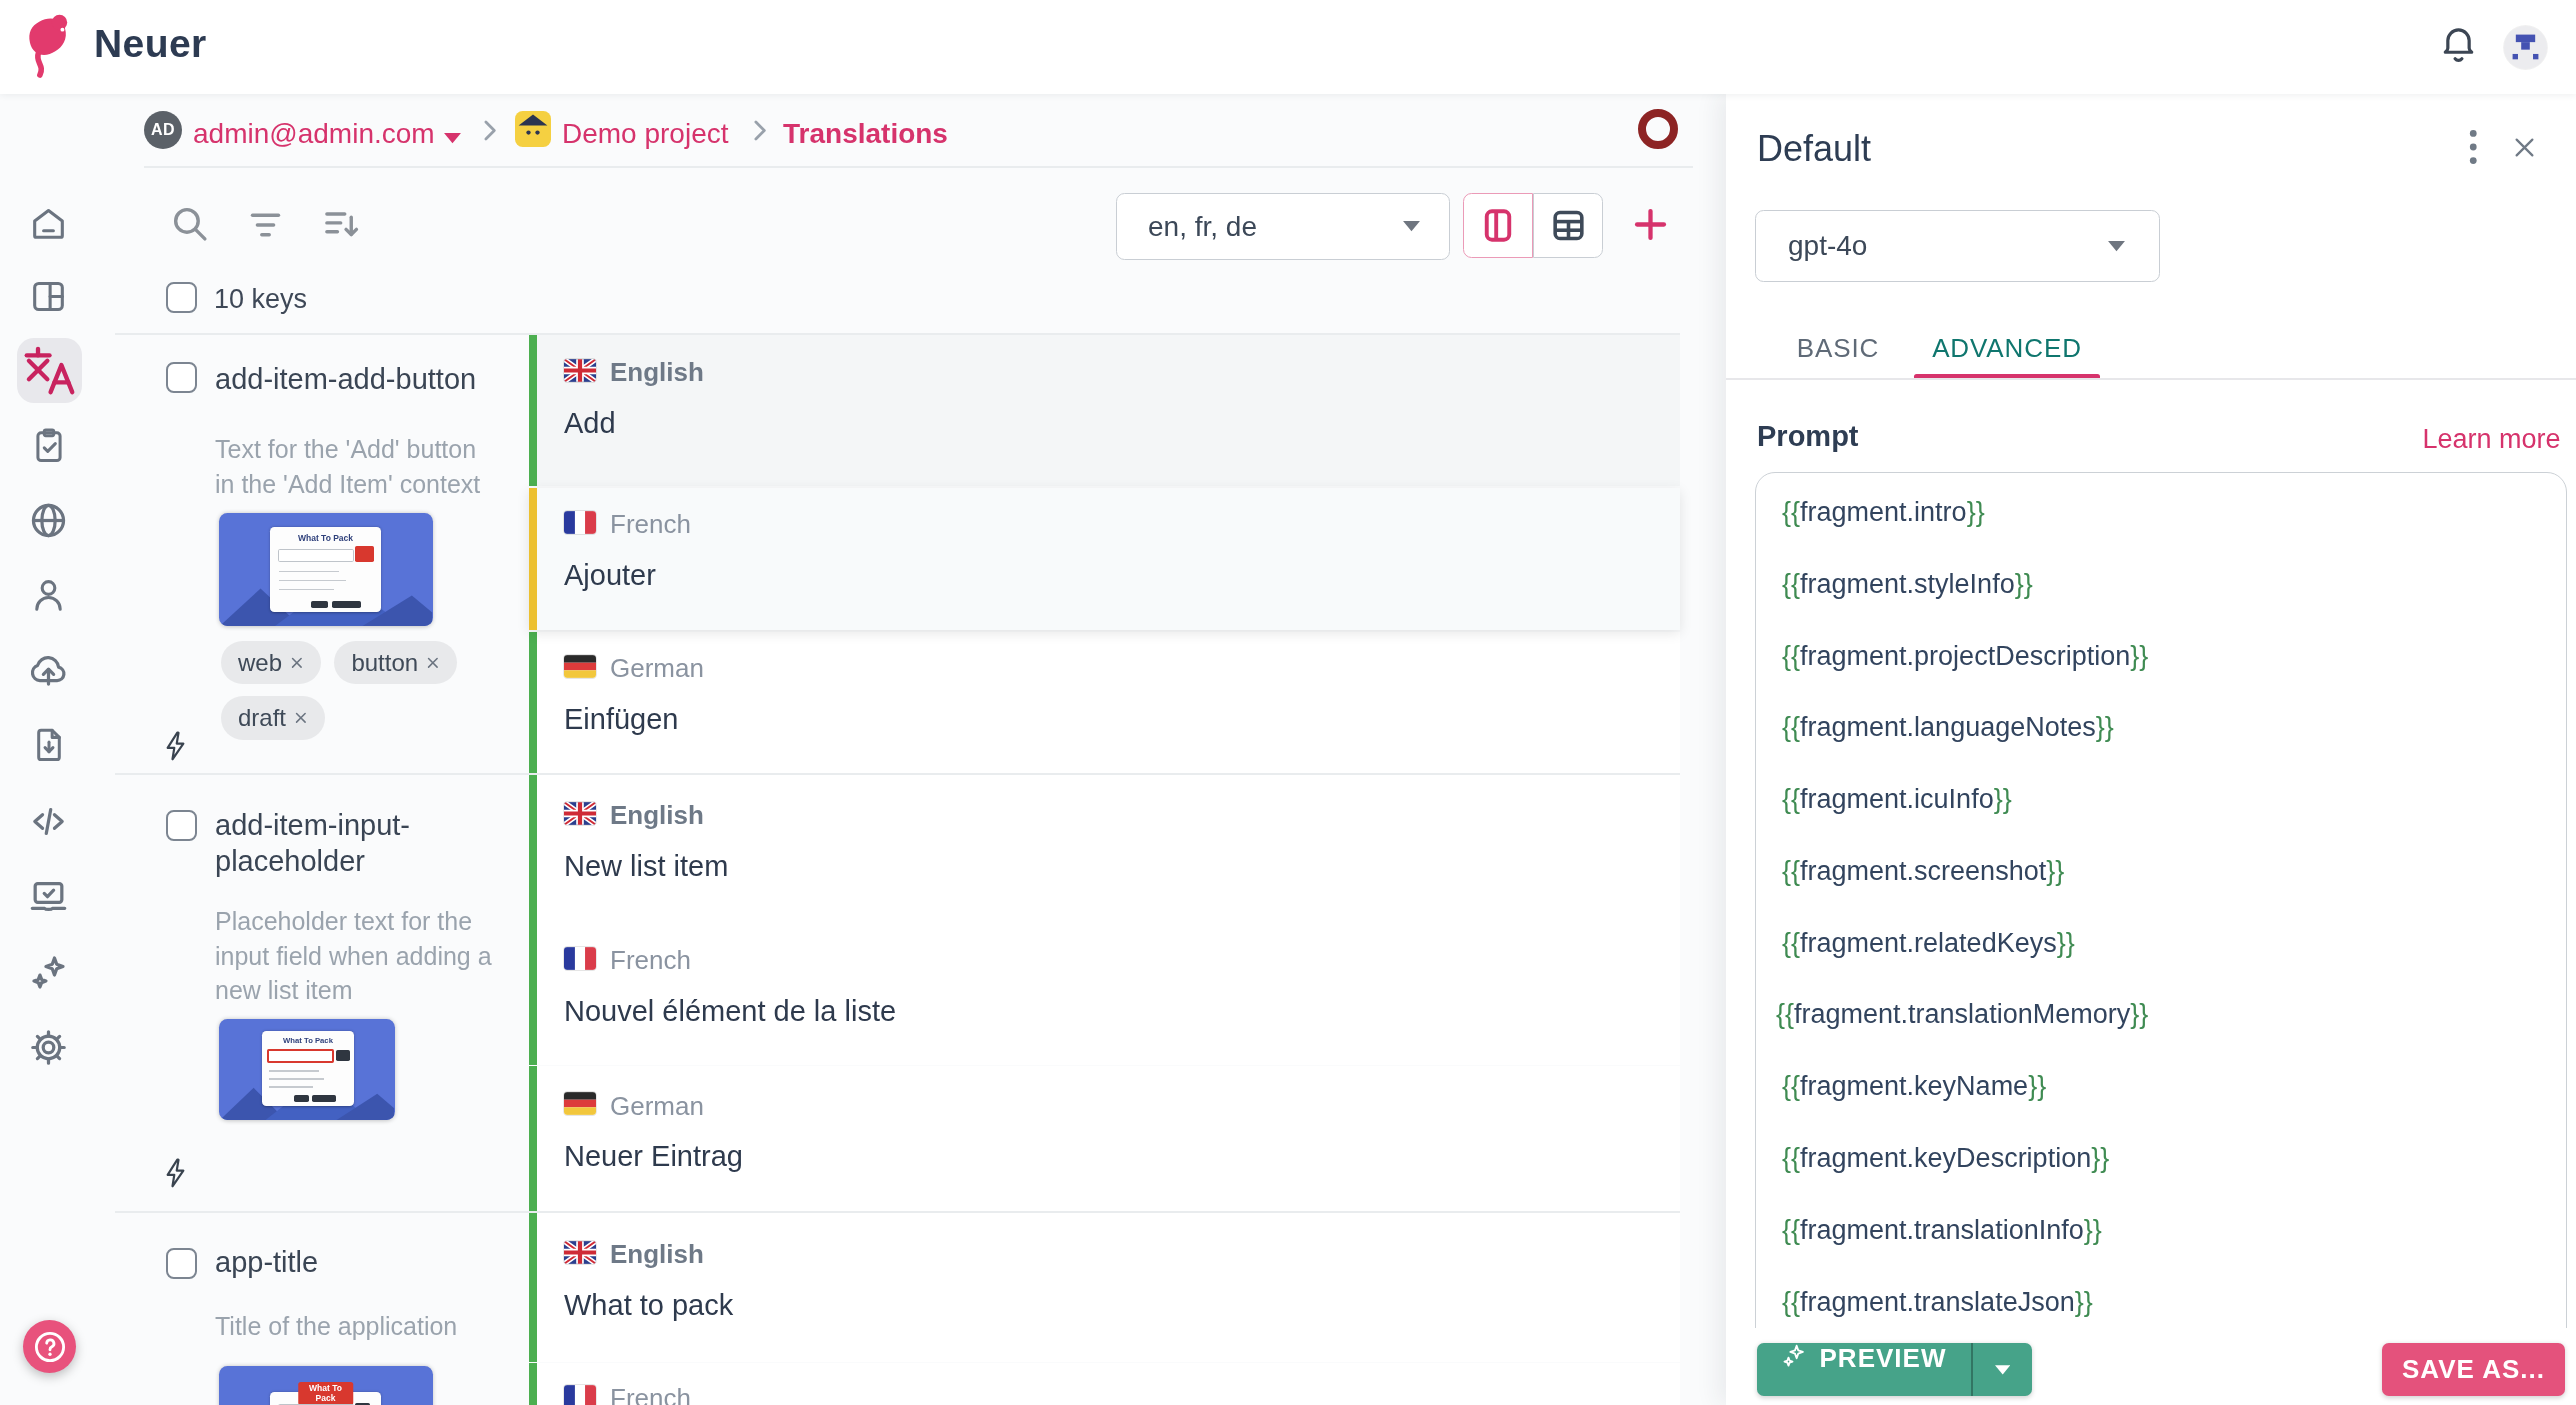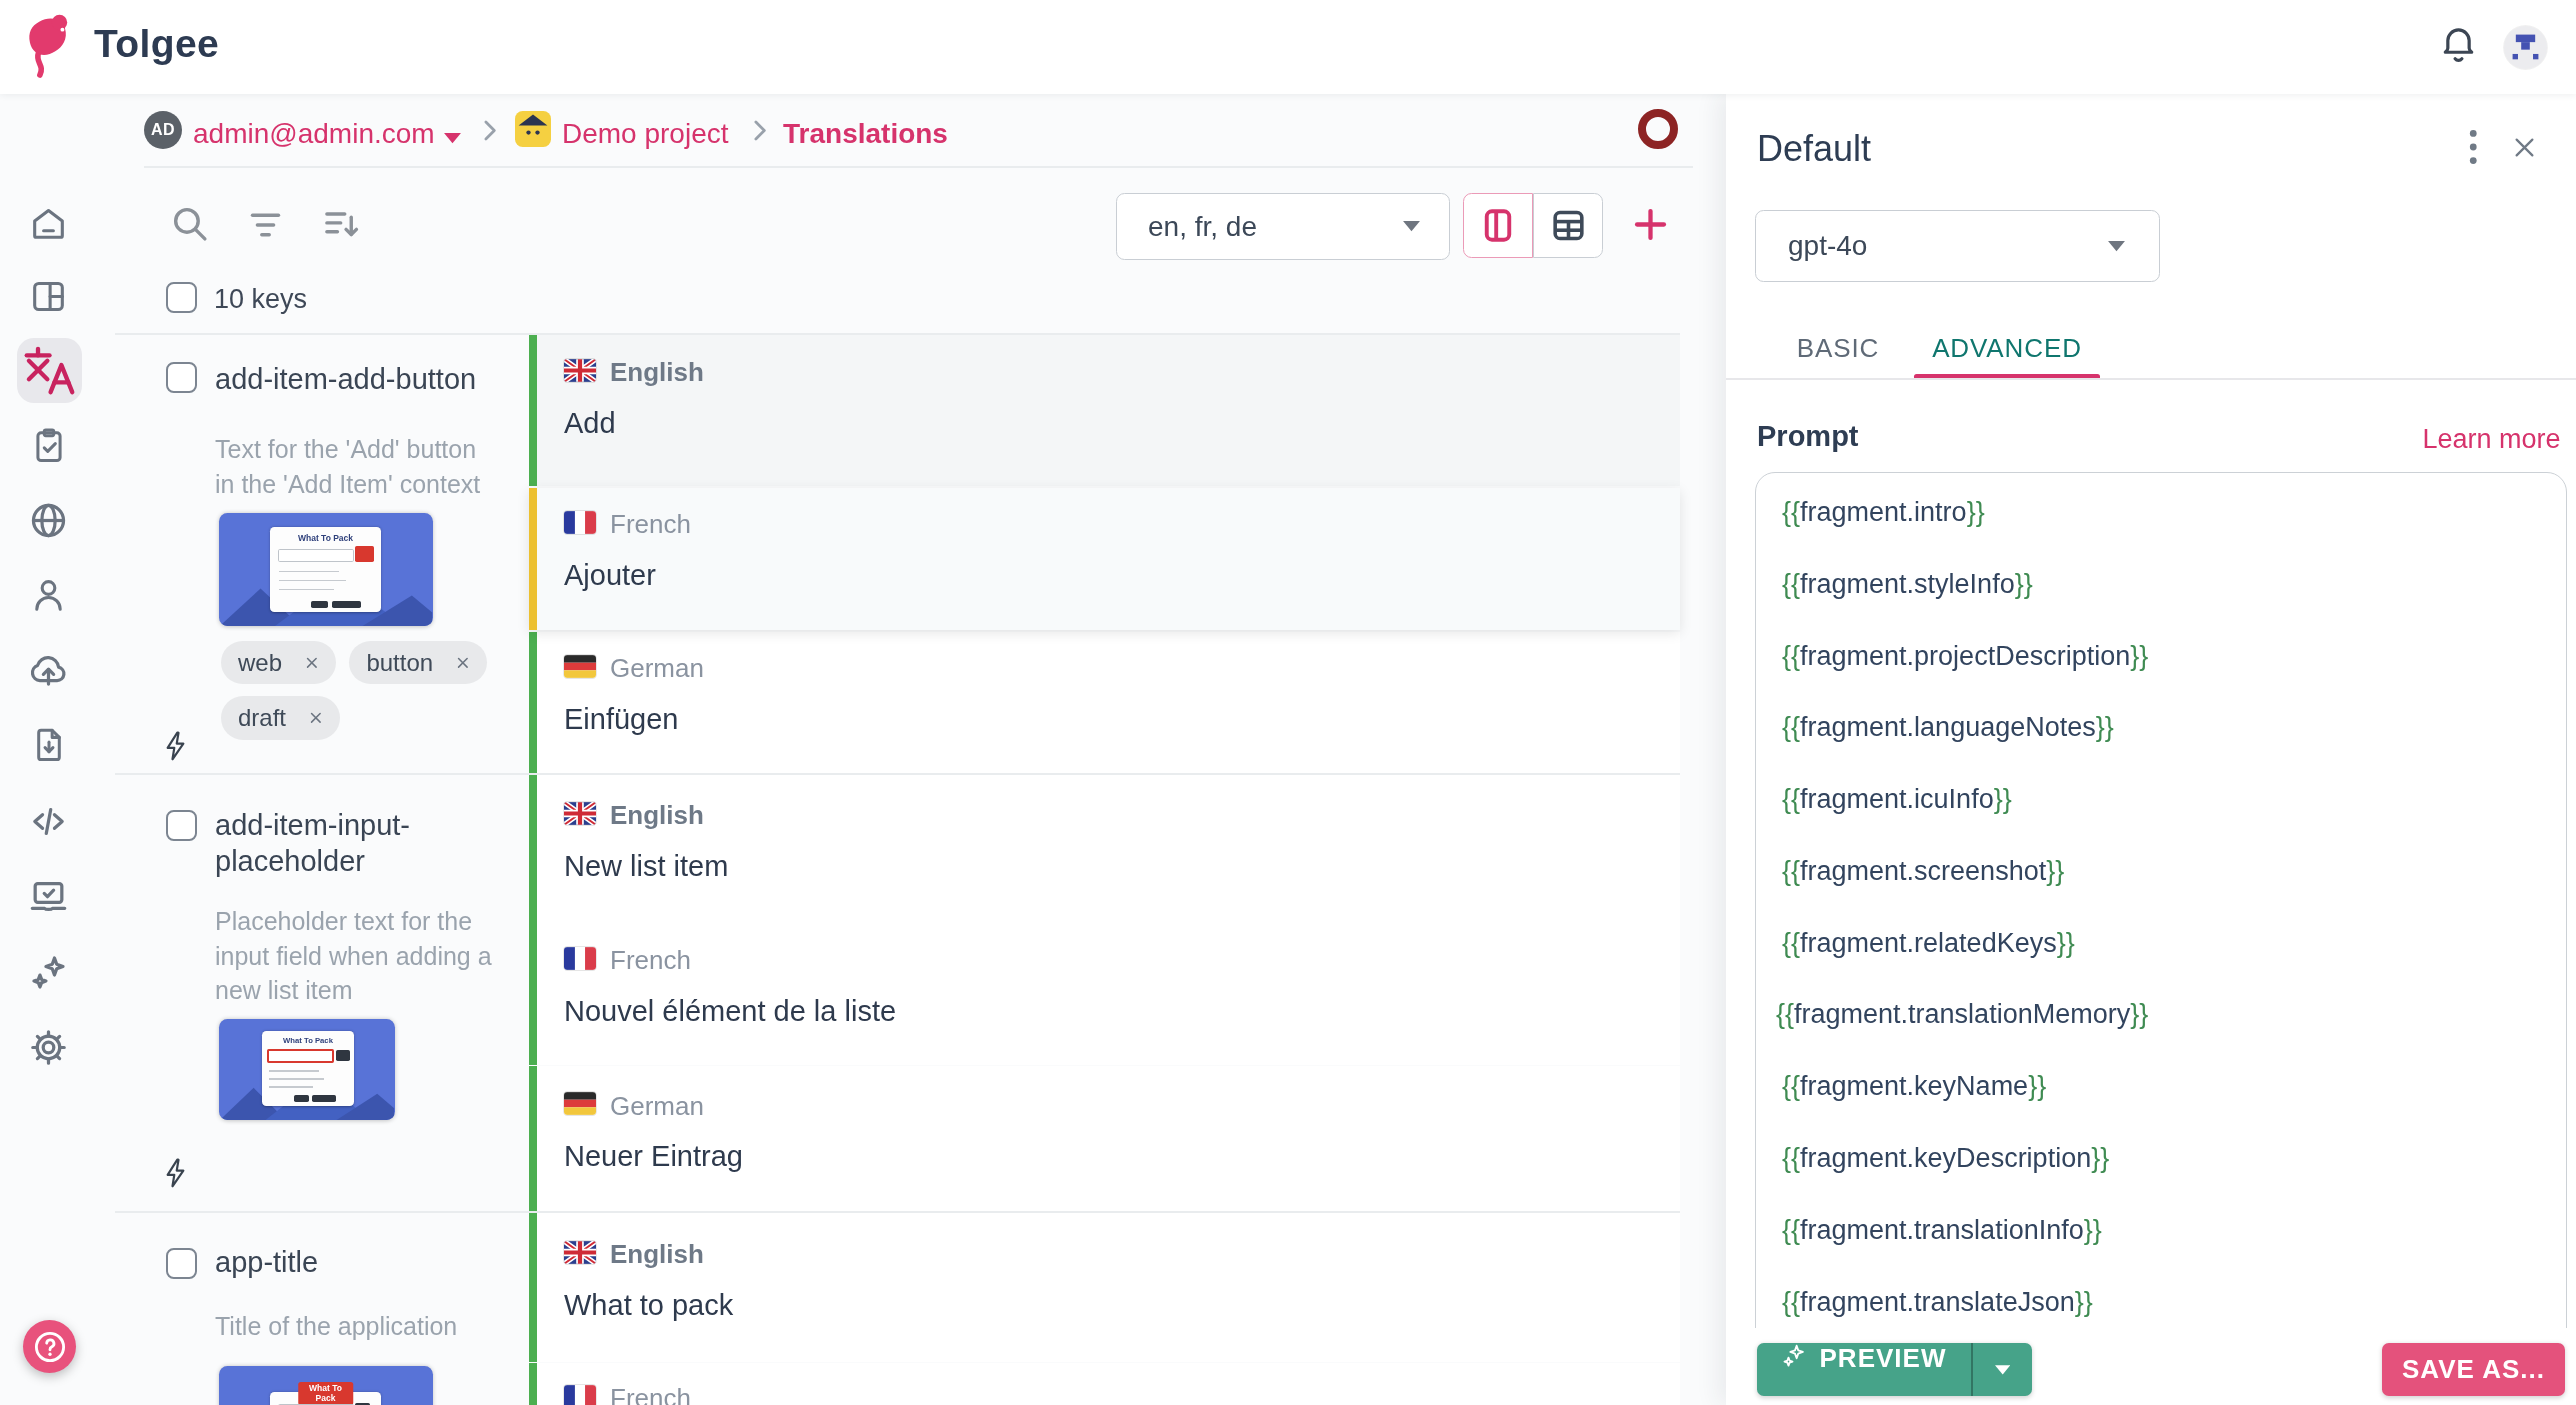--- a/index.html
+++ b/index.html
@@ -21,21 +21,21 @@
   .checkbox{width:31px;height:31px;border:2.6px solid #7c8591;border-radius:7.7px;background:#fff;box-sizing:border-box;}
   .keyname{font-size:29px;color:#3a4554;line-height:1.25;overflow-wrap:anywhere;}
   .keydesc{font-size:25px;color:#9aa3ad;line-height:1.38;}
   .cell{position:absolute;box-sizing:border-box;}
   .cellbar{position:absolute;left:0;top:0;bottom:0;width:7.7px;}
   .flag{position:absolute;width:32px;height:23px;border-radius:3.4px;overflow:hidden;box-shadow:0 0 0 0.9px rgba(0,0,0,.10);}
   .flag svg{display:block;}
   .langlabel{position:absolute;font-size:26px;color:#8a93a0;}
   .langlabel.base{font-weight:700;color:#6e7987;}
   .tval{position:absolute;font-size:29px;color:#2e3a4d;}
-  .pill{display:inline-flex;align-items:center;gap:23px;background:#e8e9eb;border-radius:22px;padding:7.7px 17px;font-size:24px;color:#3f4a58;}
+  .pill{display:inline-flex;align-items:center;gap:8px;background:#e8e9eb;border-radius:22px;padding:7.7px 17px;font-size:24px;color:#3f4a58;}
   .tagwrap{display:flex;flex-wrap:wrap;gap:12px 13.7px;}
   
   .thumb{position:absolute;background:#5873d7;border-radius:8.5px;overflow:hidden;box-shadow:0 0.9px 4.3px rgba(0,0,0,.22);}
   .thumb .mts{position:absolute;left:0;bottom:0;width:100%;}
   .thumb .card{position:absolute;background:#fdfdfd;border-radius:4.3px;box-shadow:0 0.9px 2.6px rgba(0,0,0,.3);}
   .thumb .ttl{position:absolute;width:100%;text-align:center;font-size:8.5px;font-weight:700;color:#31427c;}
   .thumb .ttl.hl{background:#d8382e;color:#fff;border-radius:2.6px;left:50%;transform:translateX(-50%);width:auto;padding:1.7px 5.1px;}
   .thumb .inp{position:absolute;background:#fff;border:0.9px solid #bfc4ca;border-radius:1.7px;}
   .thumb .inp.hl{border:2.6px solid #d8382e;}
   .thumb .btn{position:absolute;background:#2f3640;border-radius:1.7px;}
@@ -67,21 +67,21 @@
     <div class="abs" style="left:20.5px;top:10.3px">
       <svg width="56" height="74" viewBox="0 0 40 50">
         <g fill="#e23a6d">
           <path d="M13 7 C23 1 33 7 32 17 C31.3 24 26 28 20.5 30 C14 32.3 8 29 6.4 22 C4.8 14.6 7.5 10 13 7 Z"></path>
           <circle cx="27.5" cy="7.5" r="5.5"></circle>
         </g>
         <circle cx="29.6" cy="12.6" r="1.4" fill="#fff"></circle>
         <path d="M12.5 29 C10 36 17 38 13.5 45" stroke="#e23a6d" stroke-width="4" fill="none" stroke-linecap="round"></path>
       </svg>
     </div>
-    <div class="abs brand" style="left:94px;top:22px">Tolgee</div>
+    <div class="abs brand" style="left:94px;top:22px">Neuer</div>
 
     <div class="abs" style="left:2438px;top:24px">
       <svg width="41" height="44" viewBox="0 0 24 26" fill="none" stroke="#3c4654" stroke-width="1.9" stroke-linecap="round" stroke-linejoin="round">
         <path d="M12 3.5 a6.3 6.3 0 0 1 6.3 6.3 v4.6 c0 1 1.5 2.3 1.5 2.3 H4.2 c0 0 1.5 -1.3 1.5 -2.3 V9.8 A6.3 6.3 0 0 1 12 3.5 Z"></path>
         <path d="M10 20.5 a2.6 2.6 0 0 0 4 0"></path>
       </svg>
     </div>
     <div class="abs" style="left:2504px;top:26px;width:43px;height:43px;border-radius:50%;background:#ececef;overflow:hidden;box-shadow:0 0 0 0.9px rgba(0,0,0,.06)">
       <svg width="43" height="43" viewBox="0 0 40 40">
         <g fill="#4452b2">

